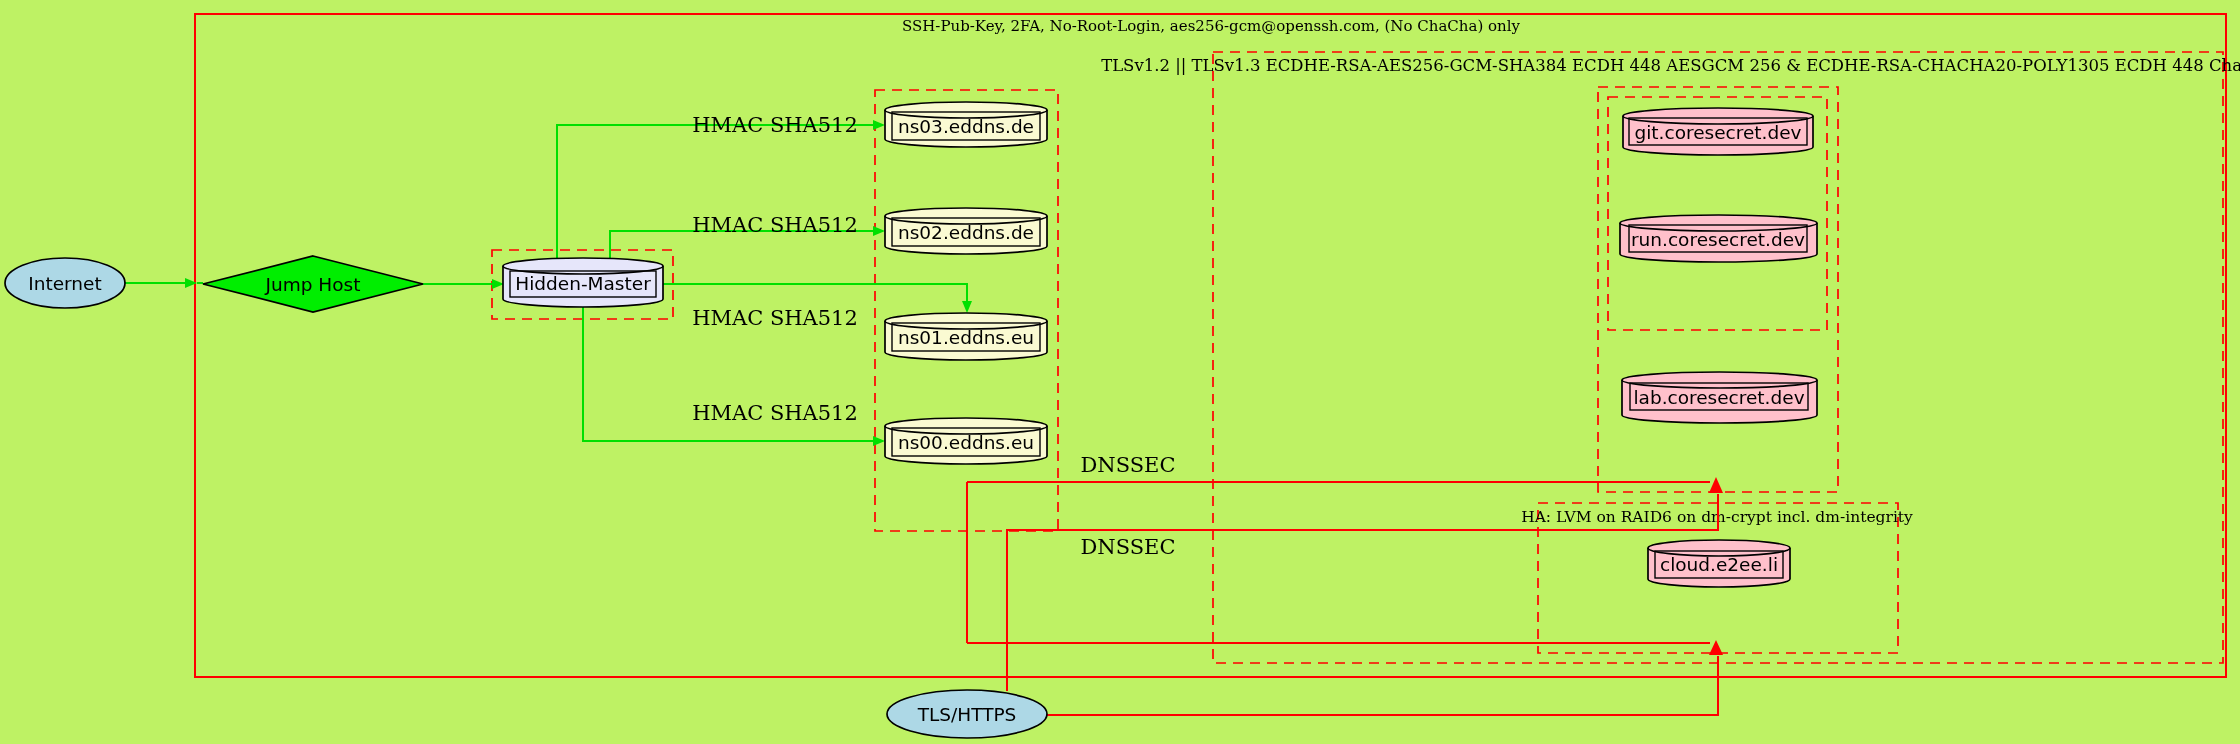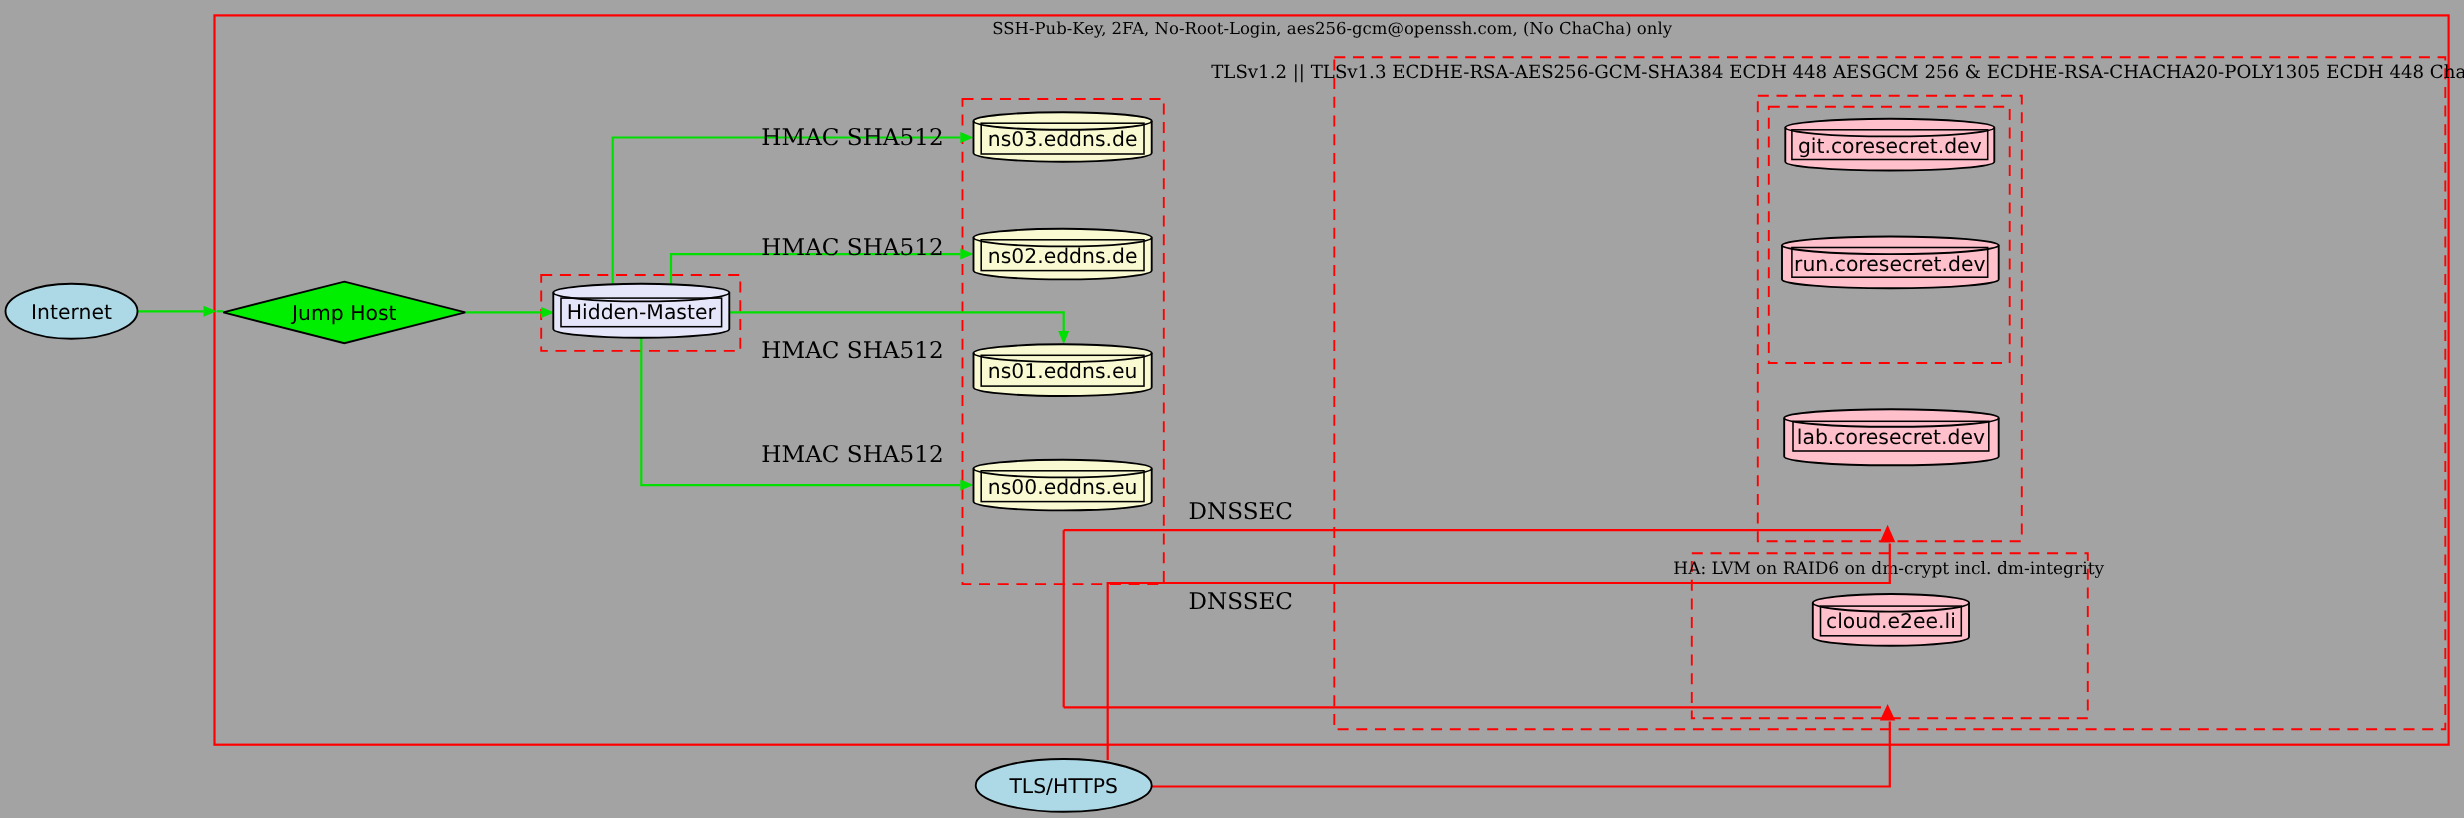--- a/index.html
+++ b/index.html
@@ -1,16 +1,16 @@
 <!DOCTYPE html>
 <html><head>
 <meta charset="utf-8">
 <style>
   html,body{margin:0;padding:0;background:#ffffff;}
-  .canvas{position:relative;width:2240px;height:744px;background:#a3a3a3;overflow:hidden;}
+  .canvas{position:relative;width:2240px;height:744px;background:#bef264;overflow:hidden;}
   svg{display:block;}
   text{font-family:"DejaVu Sans",sans-serif;fill:#000;}
   .nodelabel{font-size:18.5px;text-anchor:middle;}
   .edgelabel{font-family:"DejaVu Serif","Liberation Serif",serif;font-size:21px;text-anchor:middle;}
   .clusterlabel{font-family:"DejaVu Serif","Liberation Serif",serif;text-anchor:middle;}
   .cl-ssh{font-size:15px;}
   .cl-tls{font-size:16.5px;}
   .cl-ha{font-size:15.5px;}
   .cluster-dashed{fill:none;stroke-width:1.7;stroke-dasharray:10,7;}
   .cluster-solid{fill:none;stroke-width:2;}

